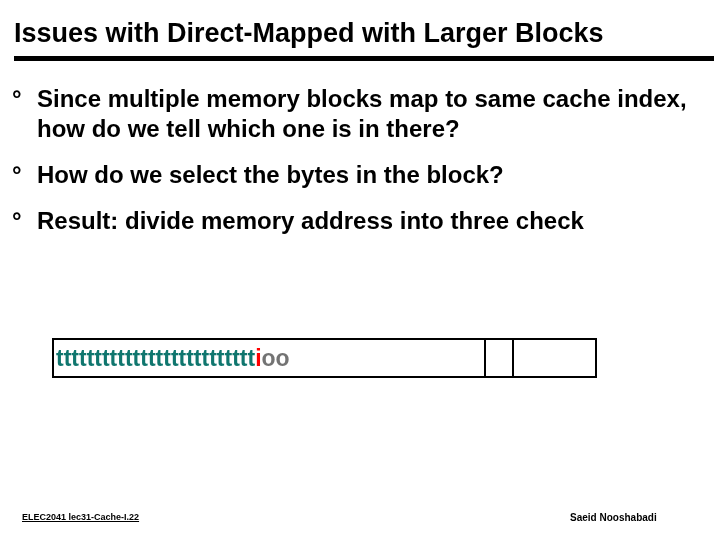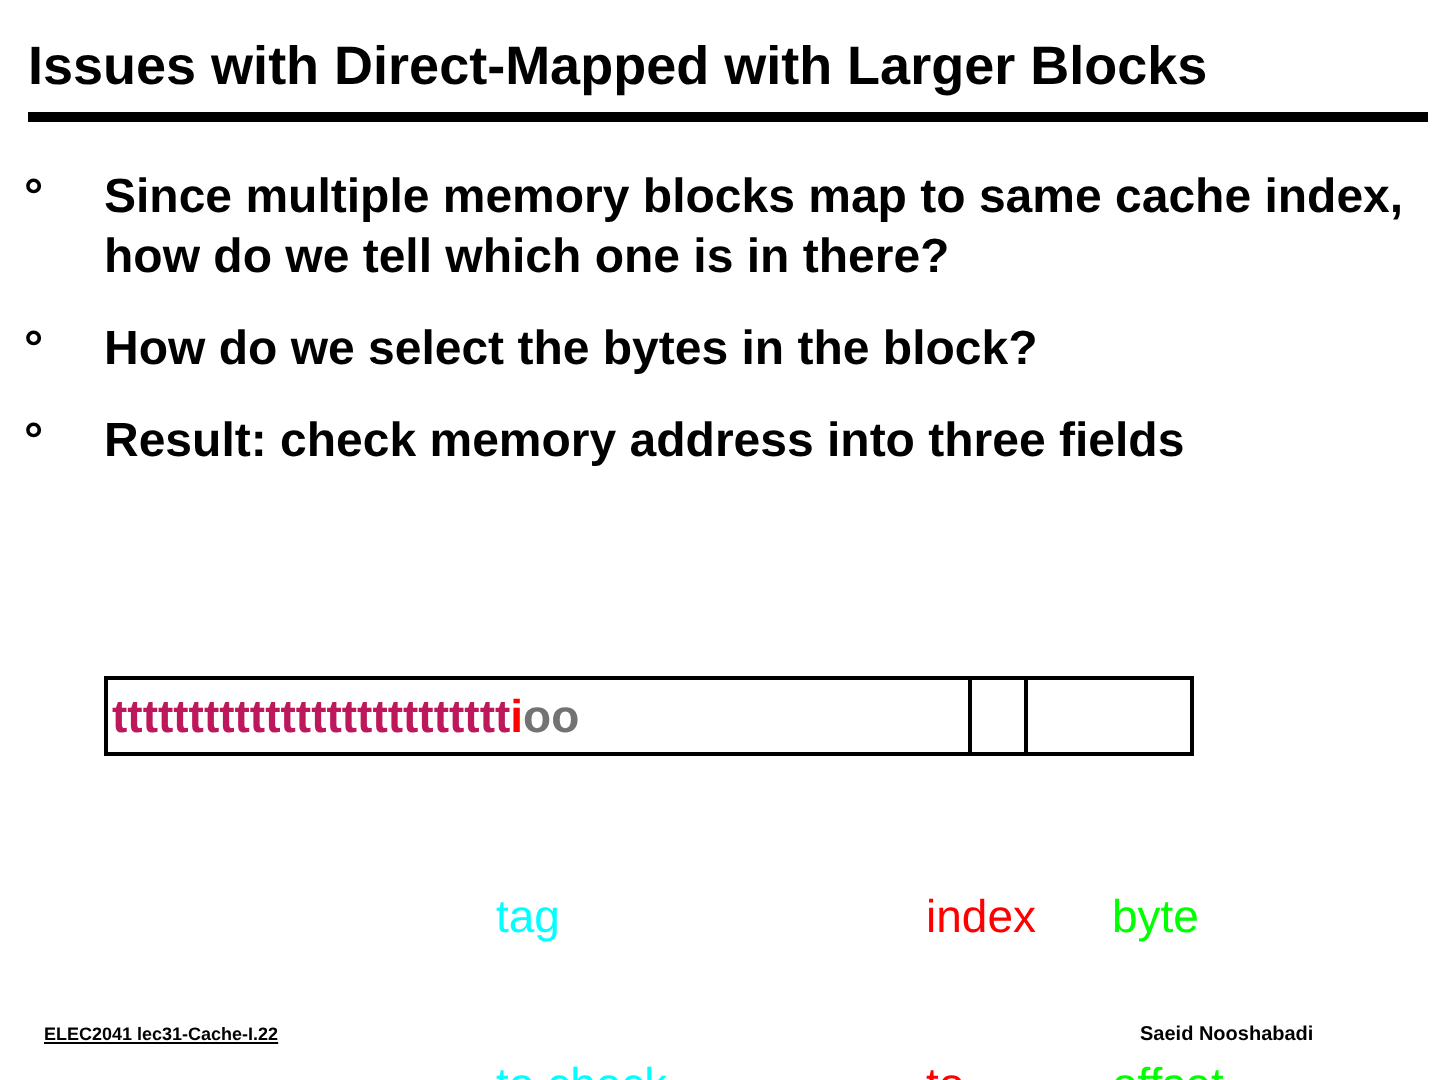--- a/index.html
+++ b/index.html
@@ -51,21 +51,21 @@
   .bullet-mark {
     position: absolute;
     left: 0px;
     top: 0px;
     font-size: 24px;
     font-weight: bold;
     color: #000000;
     line-height: 30px;
   }
   .bullet-text {
-    margin-left: 40px;
+    margin-left: 25px;
     font-size: 24px;
     font-weight: bold;
     color: #000000;
     line-height: 30px;
   }
   .addr-box {
     position: absolute;
     left: 52px;
     top: 338px;
     width: 545px;
@@ -81,21 +81,21 @@
     width: 100%;
     height: 100%;
     display: flex;
     align-items: center;
     font-size: 23px;
     font-weight: bold;
     letter-spacing: 0px;
     white-space: nowrap;
   }
   .bits-tag {
-    color: #be185d;
+    color: #0f766e;
     padding-left: 2px;
   }
   .bits-index {
     color: #ff0000;
   }
   .bits-byte {
     color: #737373;
   }
   .divider-1 {
     position: absolute;
@@ -178,52 +178,32 @@
       <div class="bullet-text">Since multiple memory blocks map to same cache index, how do we tell which one is in there?</div>
     </div>
 
     <div class="bullet">
       <span class="bullet-mark">°</span>
       <div class="bullet-text">How do we select the bytes in the block?</div>
     </div>
 
     <div class="bullet">
       <span class="bullet-mark">°</span>
-      <div class="bullet-text">Result: check memory address into three fields</div>
+      <div class="bullet-text">Result: divide memory address into three check</div>
     </div>
 
   </div>
 
   <div class="addr-box">
     <div class="addr-bits">
       <span class="bits-tag">tttttttttttttttttttttttttt</span>
       <span class="bits-index">i</span>
       <span class="bits-byte">oo</span>
     </div>
   </div>
   <div class="divider-1"></div>
   <div class="divider-2"></div>
 
-  <div class="legend">
-    <div class="legend-col col-tag">
-      <div class="legend-line">tag</div>
-      <div class="legend-line">to check</div>
-      
-      
-    </div>
-    <div class="legend-col col-index">
-      <div class="legend-line">index</div>
-      <div class="legend-line">to</div>
-      
-      
-    </div>
-    <div class="legend-col col-byte">
-      <div class="legend-line">byte</div>
-      <div class="legend-line">offset</div>
-      
-      
-    </div>
-  </div>
 
   <div class="footer-left">ELEC2041  lec31-Cache-I.22</div>
   <div class="footer-right">Saeid Nooshabadi</div>
 
 </div>
 
 </body></html>

